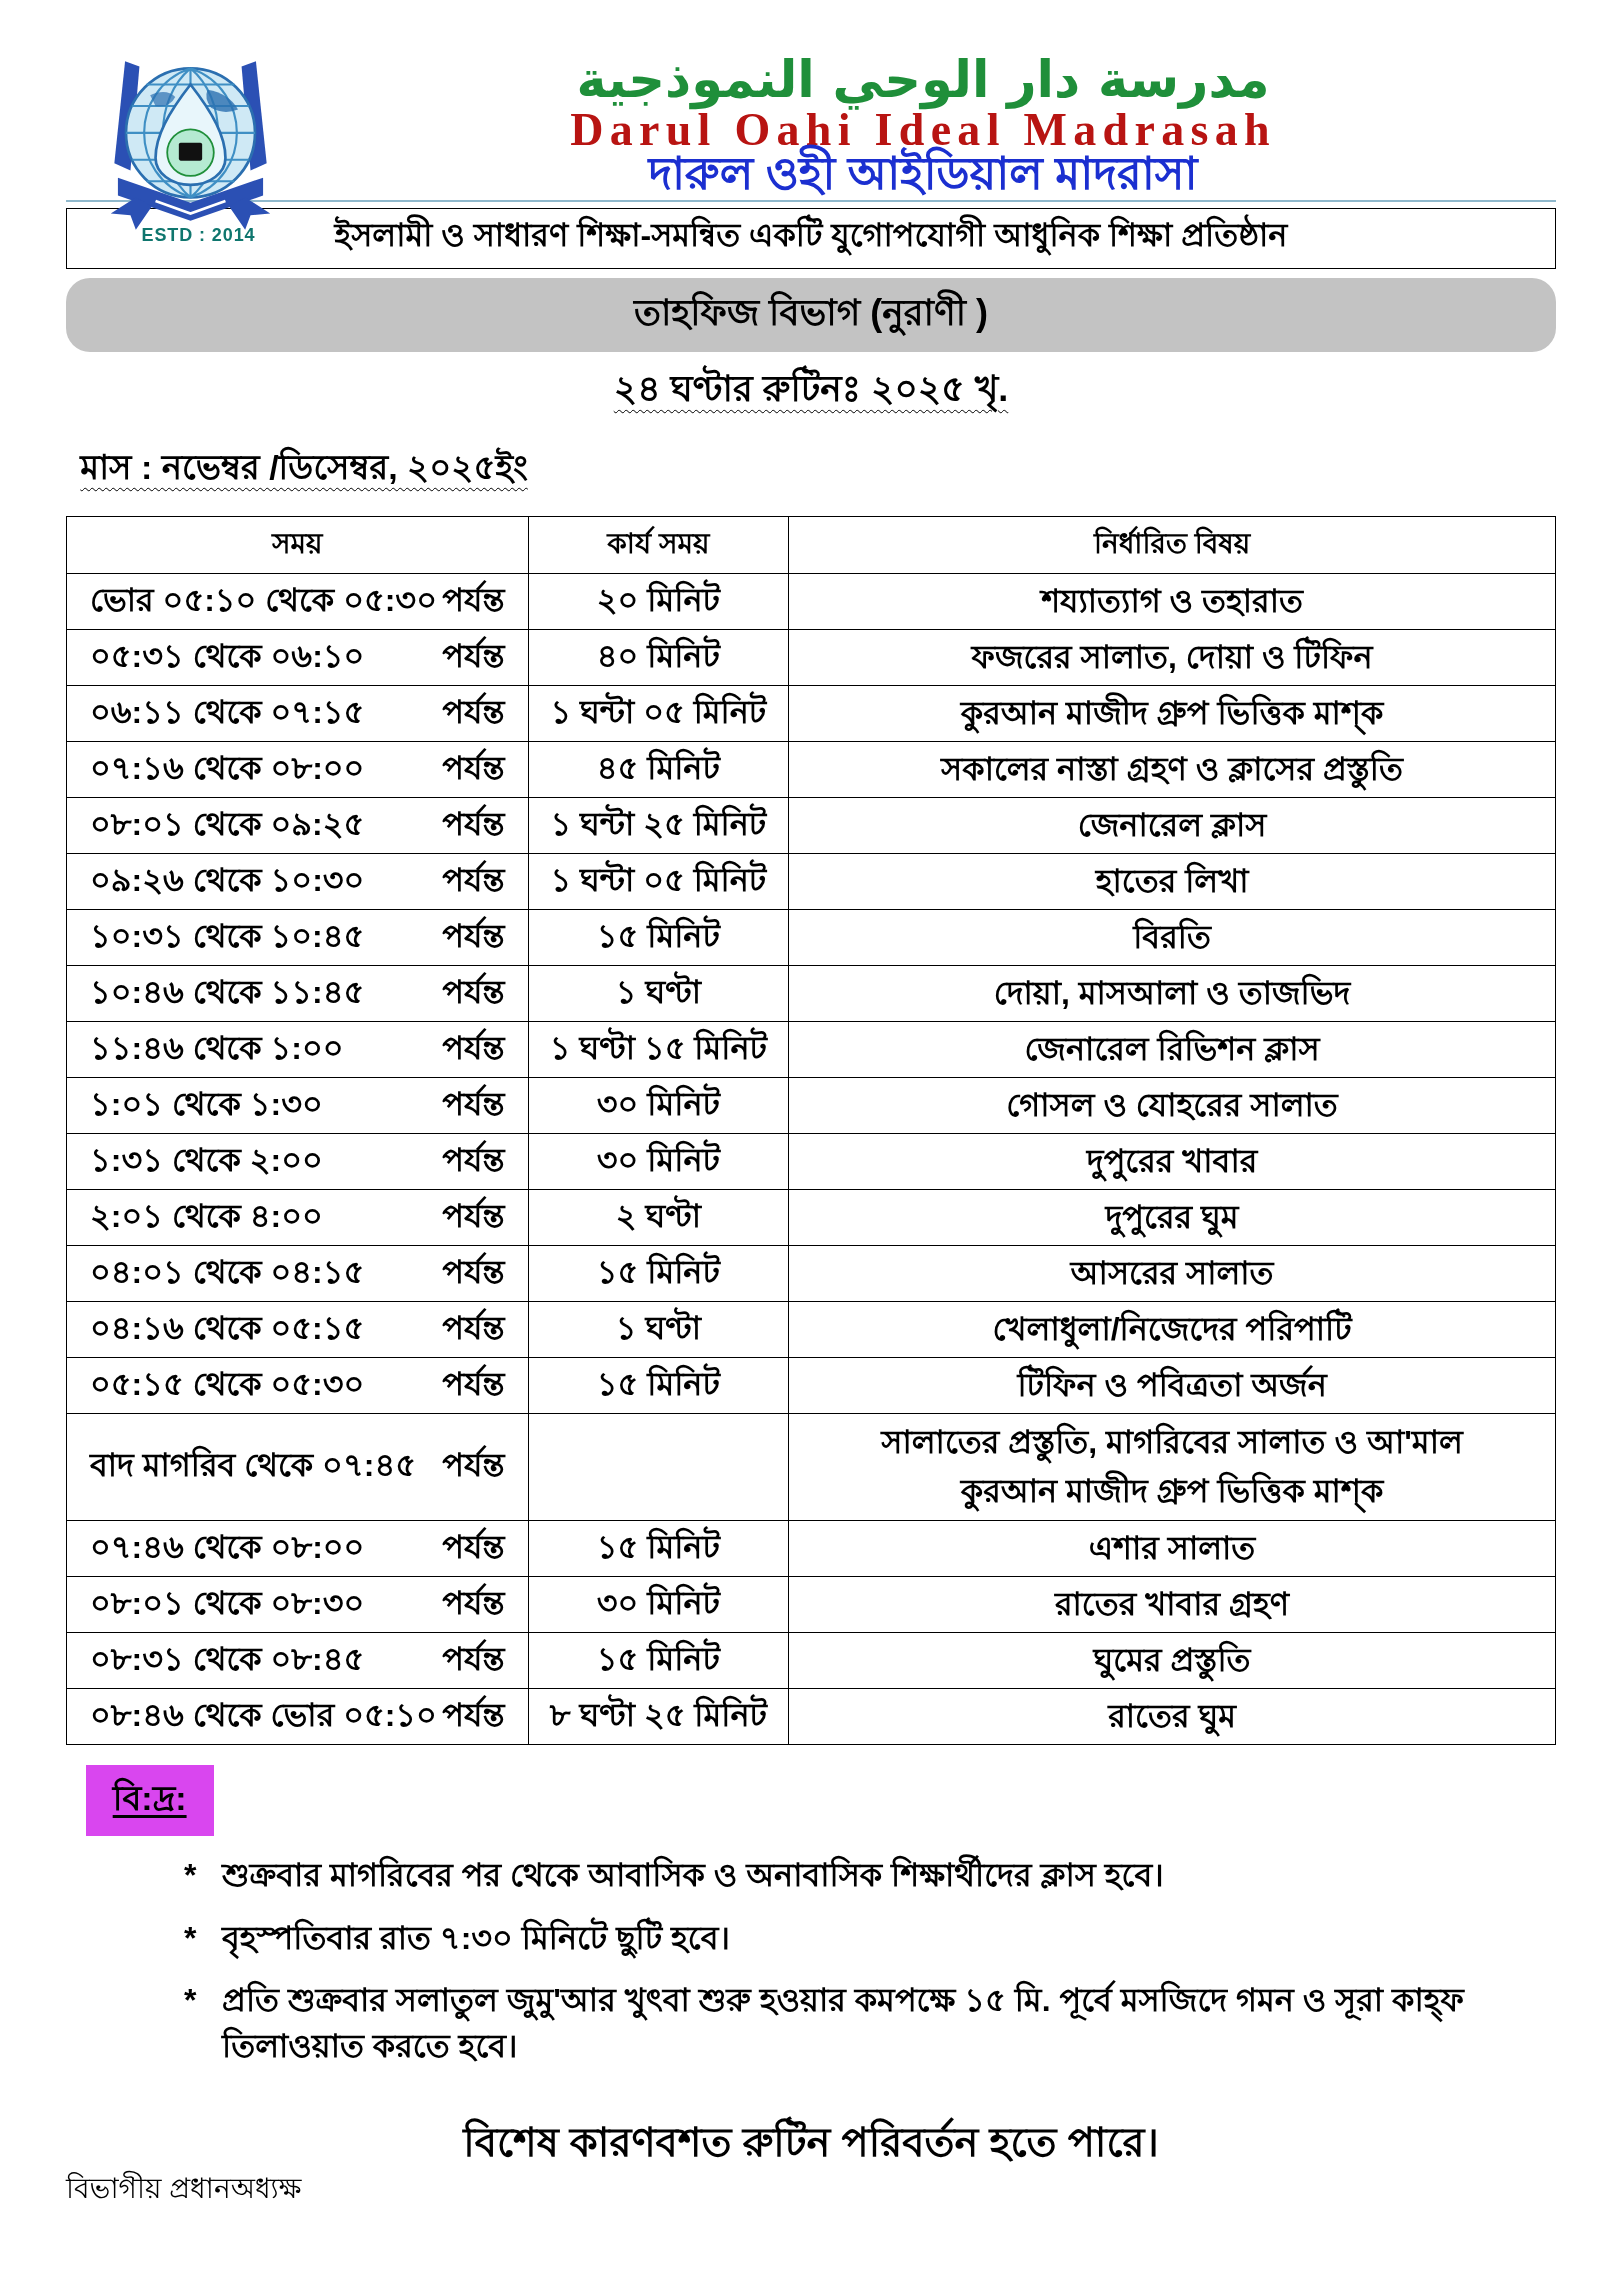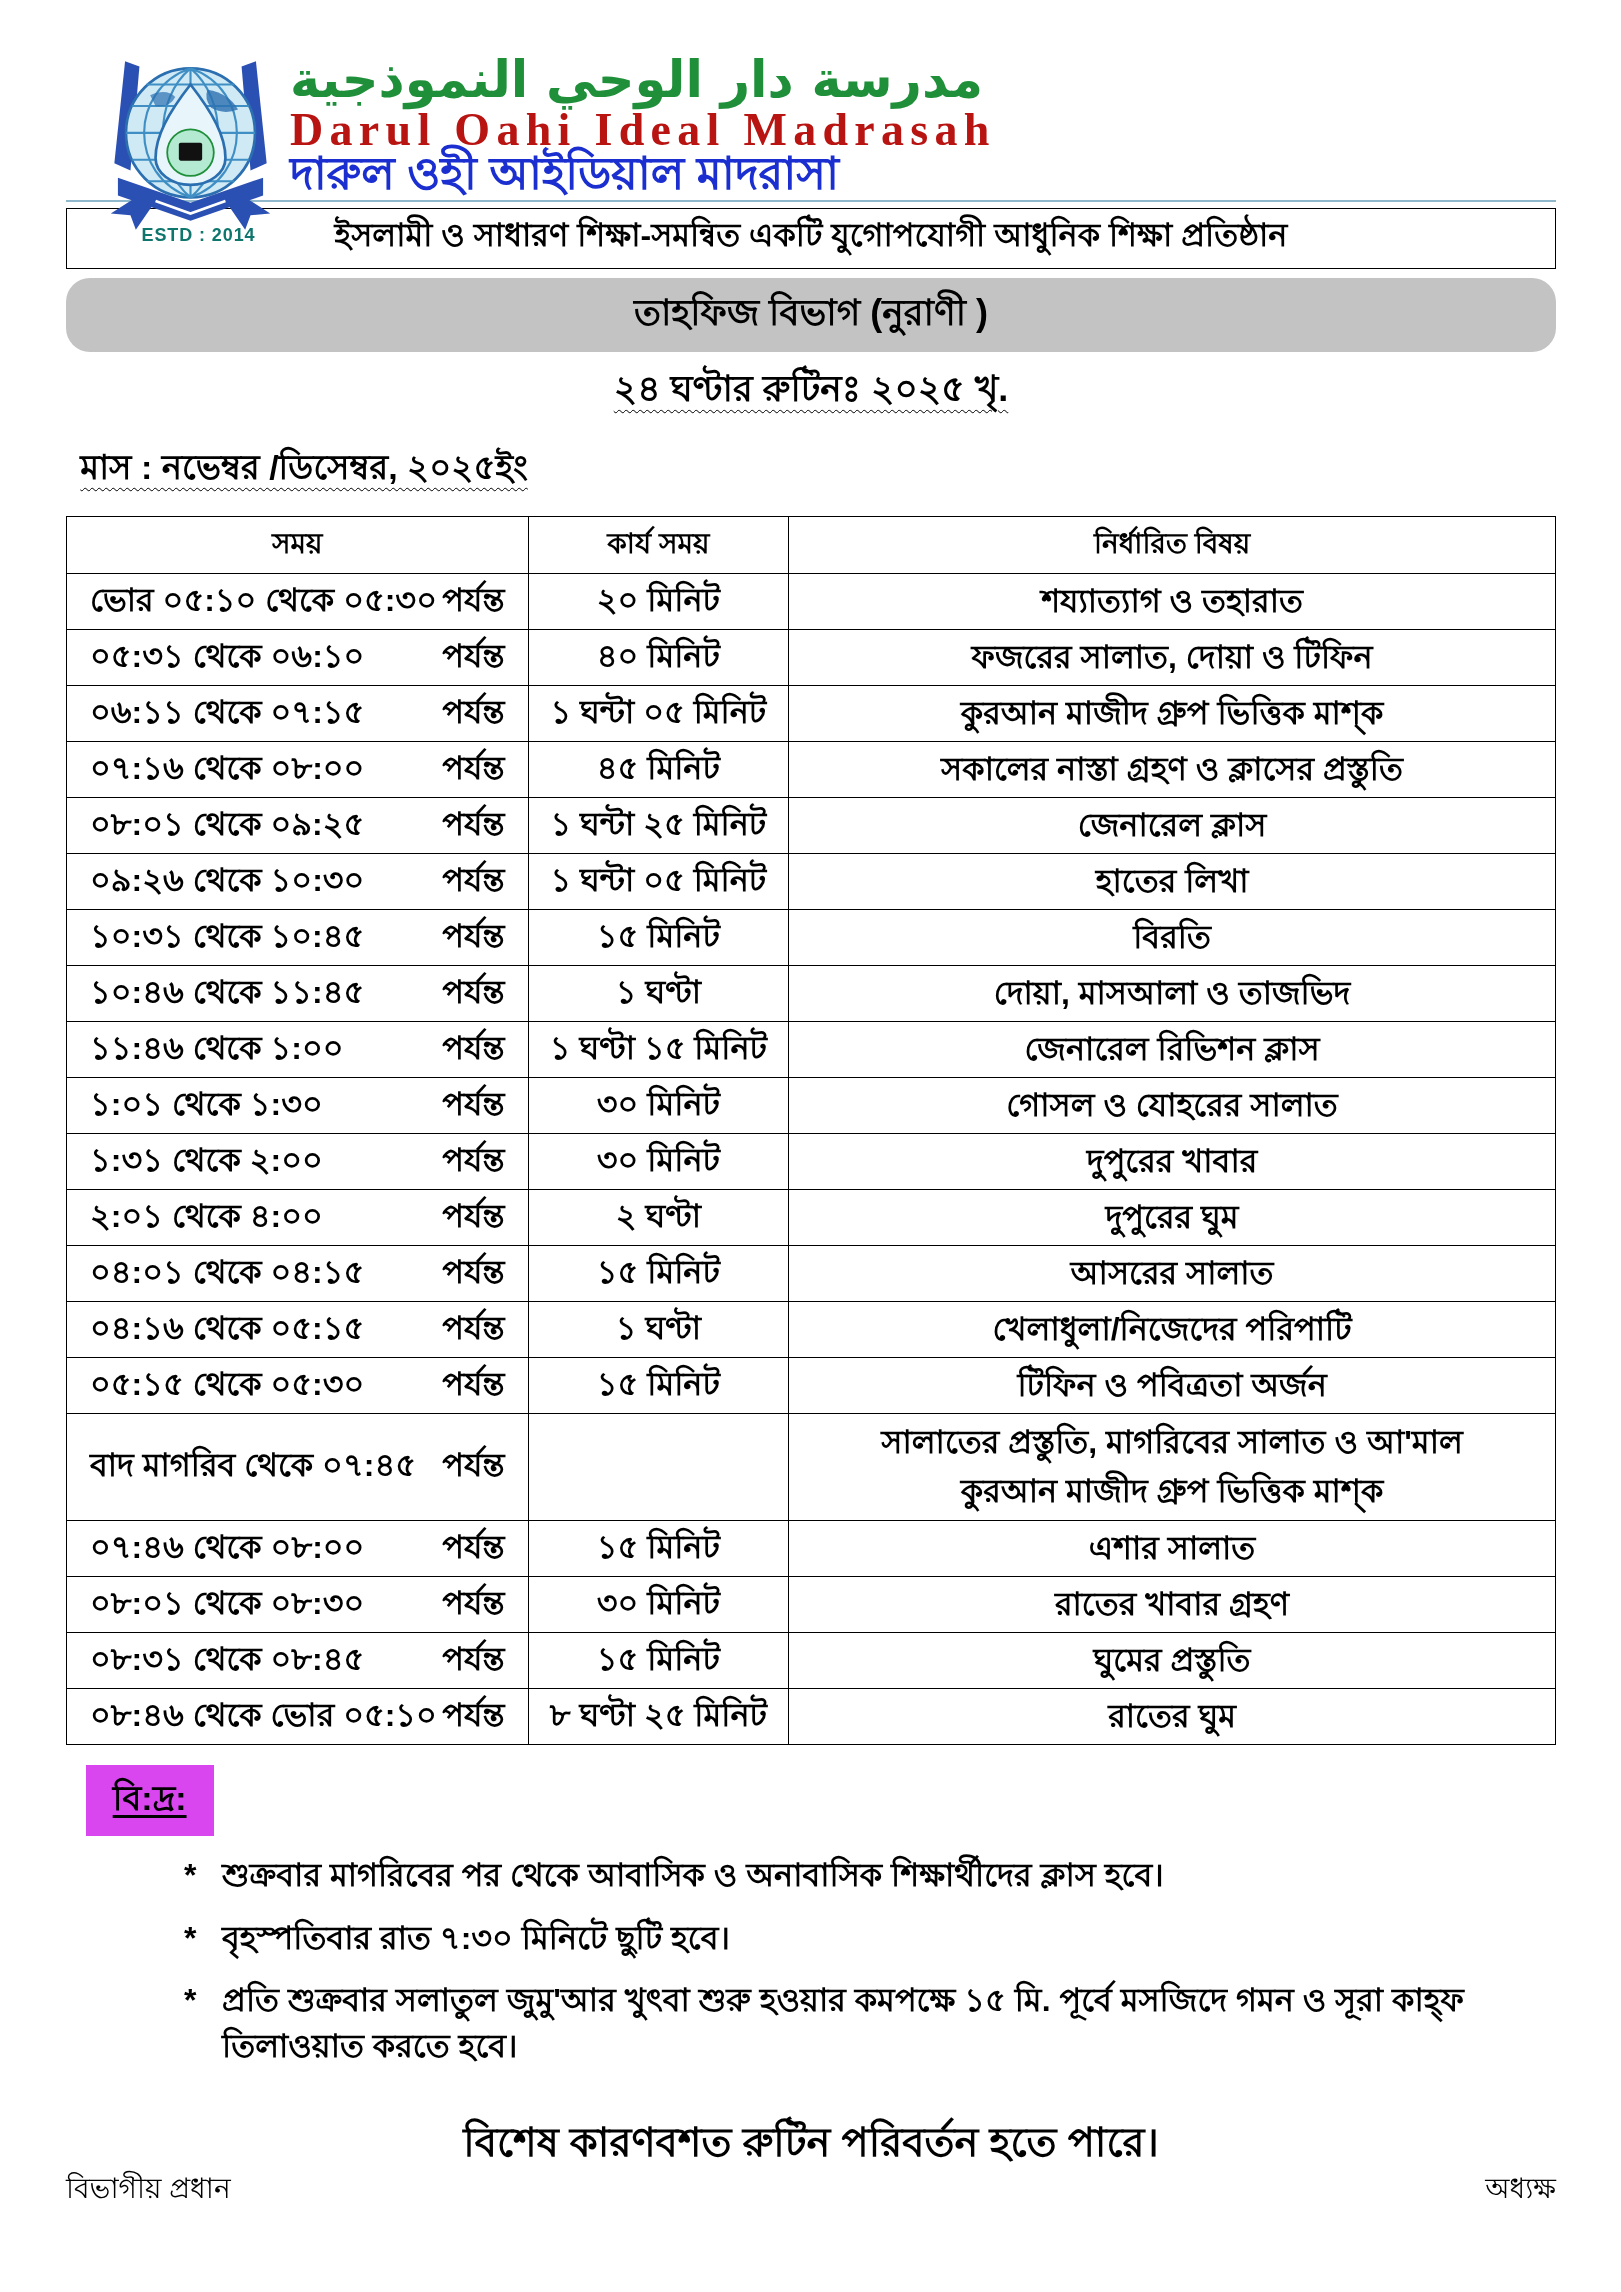--- a/index.html
+++ b/index.html
@@ -2,21 +2,21 @@
 <html lang="bn" style="font-size:14.3px"><head>
 <meta charset="utf-8">
 <style>
   html,body{margin:0;padding:0;background:#ffffff;}
   body{font-family:"Liberation Sans","DejaVu Sans",sans-serif;color:#000;}
   .page{position:relative;width:1622px;height:2293px;background:#fff;box-sizing:border-box;padding:52px 66px 0 66px;overflow:hidden;}
 
   
   .letterhead{position:relative;min-height:134px;}
   .logo{position:absolute;left:34px;top:1.8px;width:181px;height:190px;}
-  .lh-text{margin-left:224px;}
+  .lh-text{margin-left:224px;text-align:center;}
   .lh-arabic{font-size:51px;line-height:56px;font-weight:bold;font-family:"DejaVu Sans",sans-serif;}
   .lh-english{font-family:"Liberation Serif","DejaVu Serif",serif;font-weight:bold;font-size:46px;line-height:43px;letter-spacing:6.3px;}
   .lh-bengali{font-weight:bold;font-size:45px;line-height:45px;}
   .lh-rule{height:2.7px;margin-top:3.6px;}
   .tagline-box{margin-top:5.4px;border:1.8px solid #000;text-align:center;font-weight:bold;font-size:32px;padding:1.8px 0 3.6px 0;}
 
   
   .dept-band{margin-top:9px;background:#c3c3c3;text-align:center;font-weight:bold;font-size:36px;padding:7.2px 0;}
   .routine-line{margin-top:9px;text-align:center;font-weight:bold;font-size:36px;}
   .routine-line span,.month-line span{text-decoration:underline;text-decoration-style:wavy;text-decoration-thickness:0.9px;text-underline-offset:8px;}
@@ -33,21 +33,21 @@
 
   
   .nb-label{display:inline-block;margin:19.7px 0 0 19.7px;background:#ffff00;font-weight:bold;font-size:34px;padding:7.2px 27px;text-decoration:underline;text-underline-offset:5.4px;}
   .notes{margin-top:12.5px;}
   .note{margin:16px 0 16px 118px;max-width:1308px;font-weight:bold;font-size:32px;line-height:1.45;padding-left:38px;text-indent:-38px;}
   .note .star{display:inline-block;width:38px;text-indent:0;}
 
   .disclaimer{margin-top:41px;text-align:center;font-weight:bold;font-size:40px;}
 
   
-  .sign-row{position:absolute;left:66px;right:66px;bottom:79px;display:flex;justify-content:space-between;font-size:28px;}
+  .sign-row{position:absolute;left:66px;right:66px;bottom:79px;display:flex;justify-content:flex-start;font-size:28px;}
 
   
   .estd{position:absolute;bottom:-1.8px;left:16px;right:0;text-align:center;font-size:18px;font-weight:bold;color:#0f766e;letter-spacing:0.9px;}
 </style>
 </head>
 <body>
 
 <div class="page">
 
   

